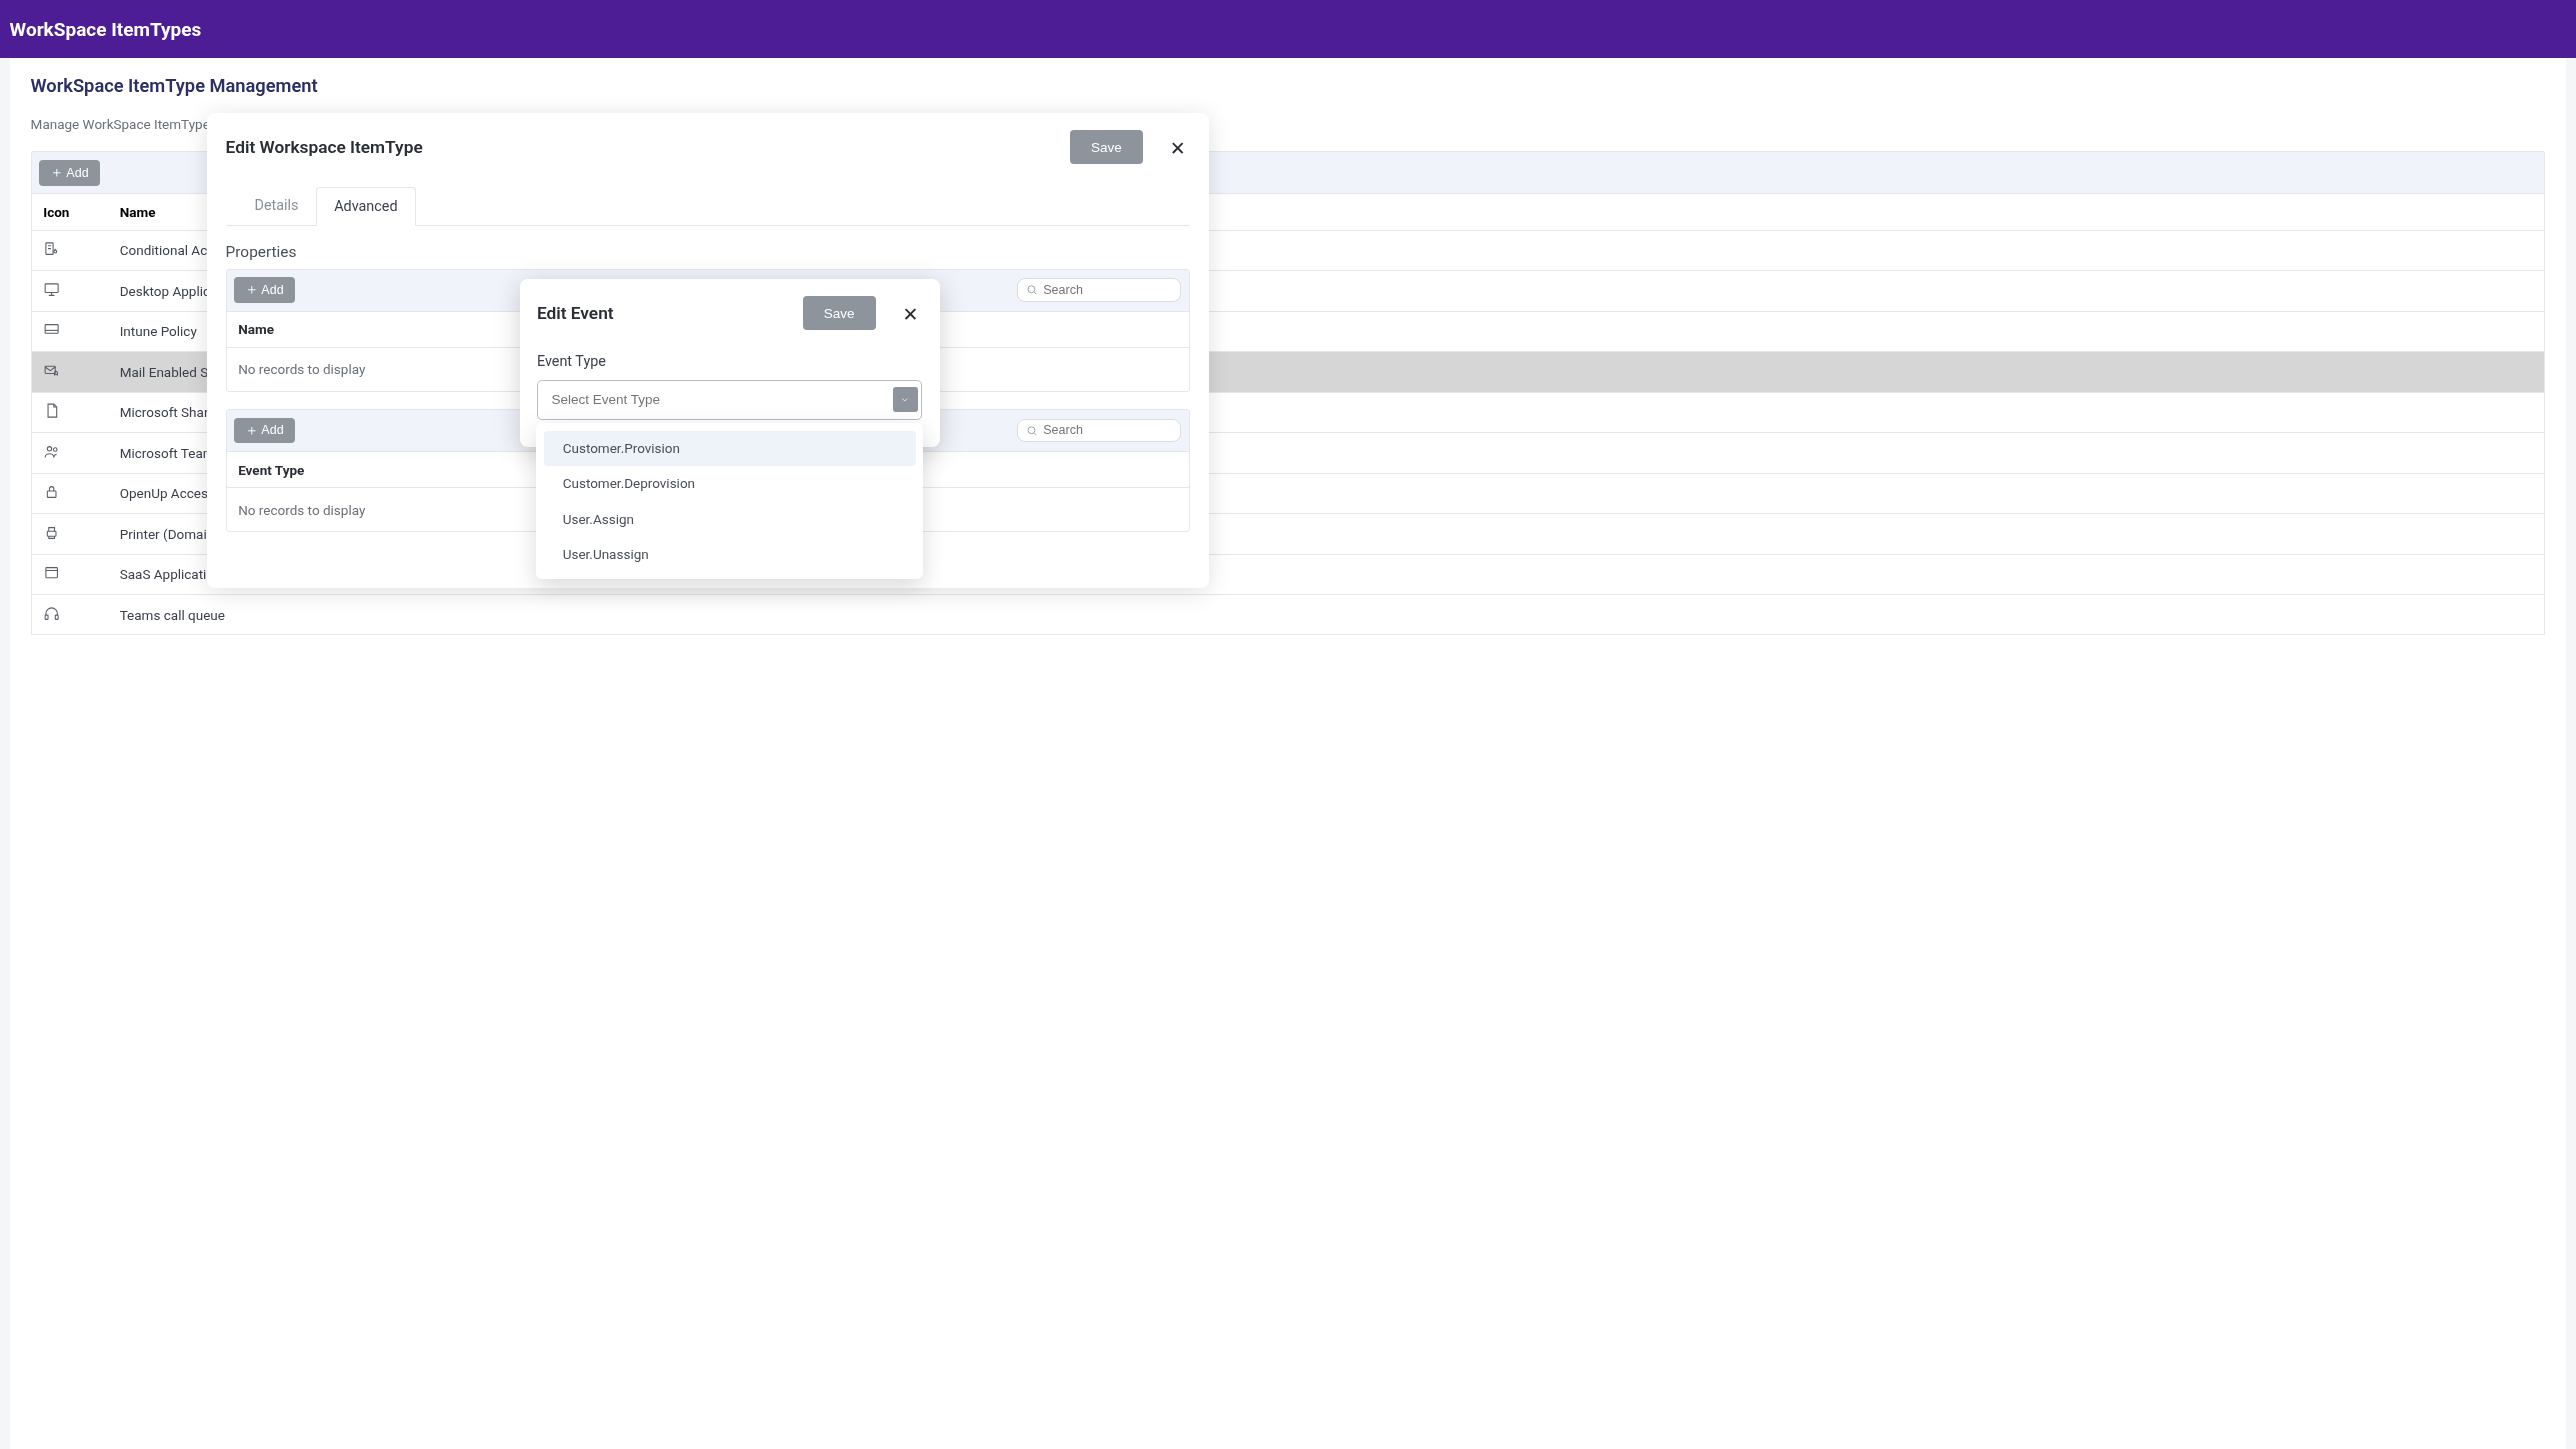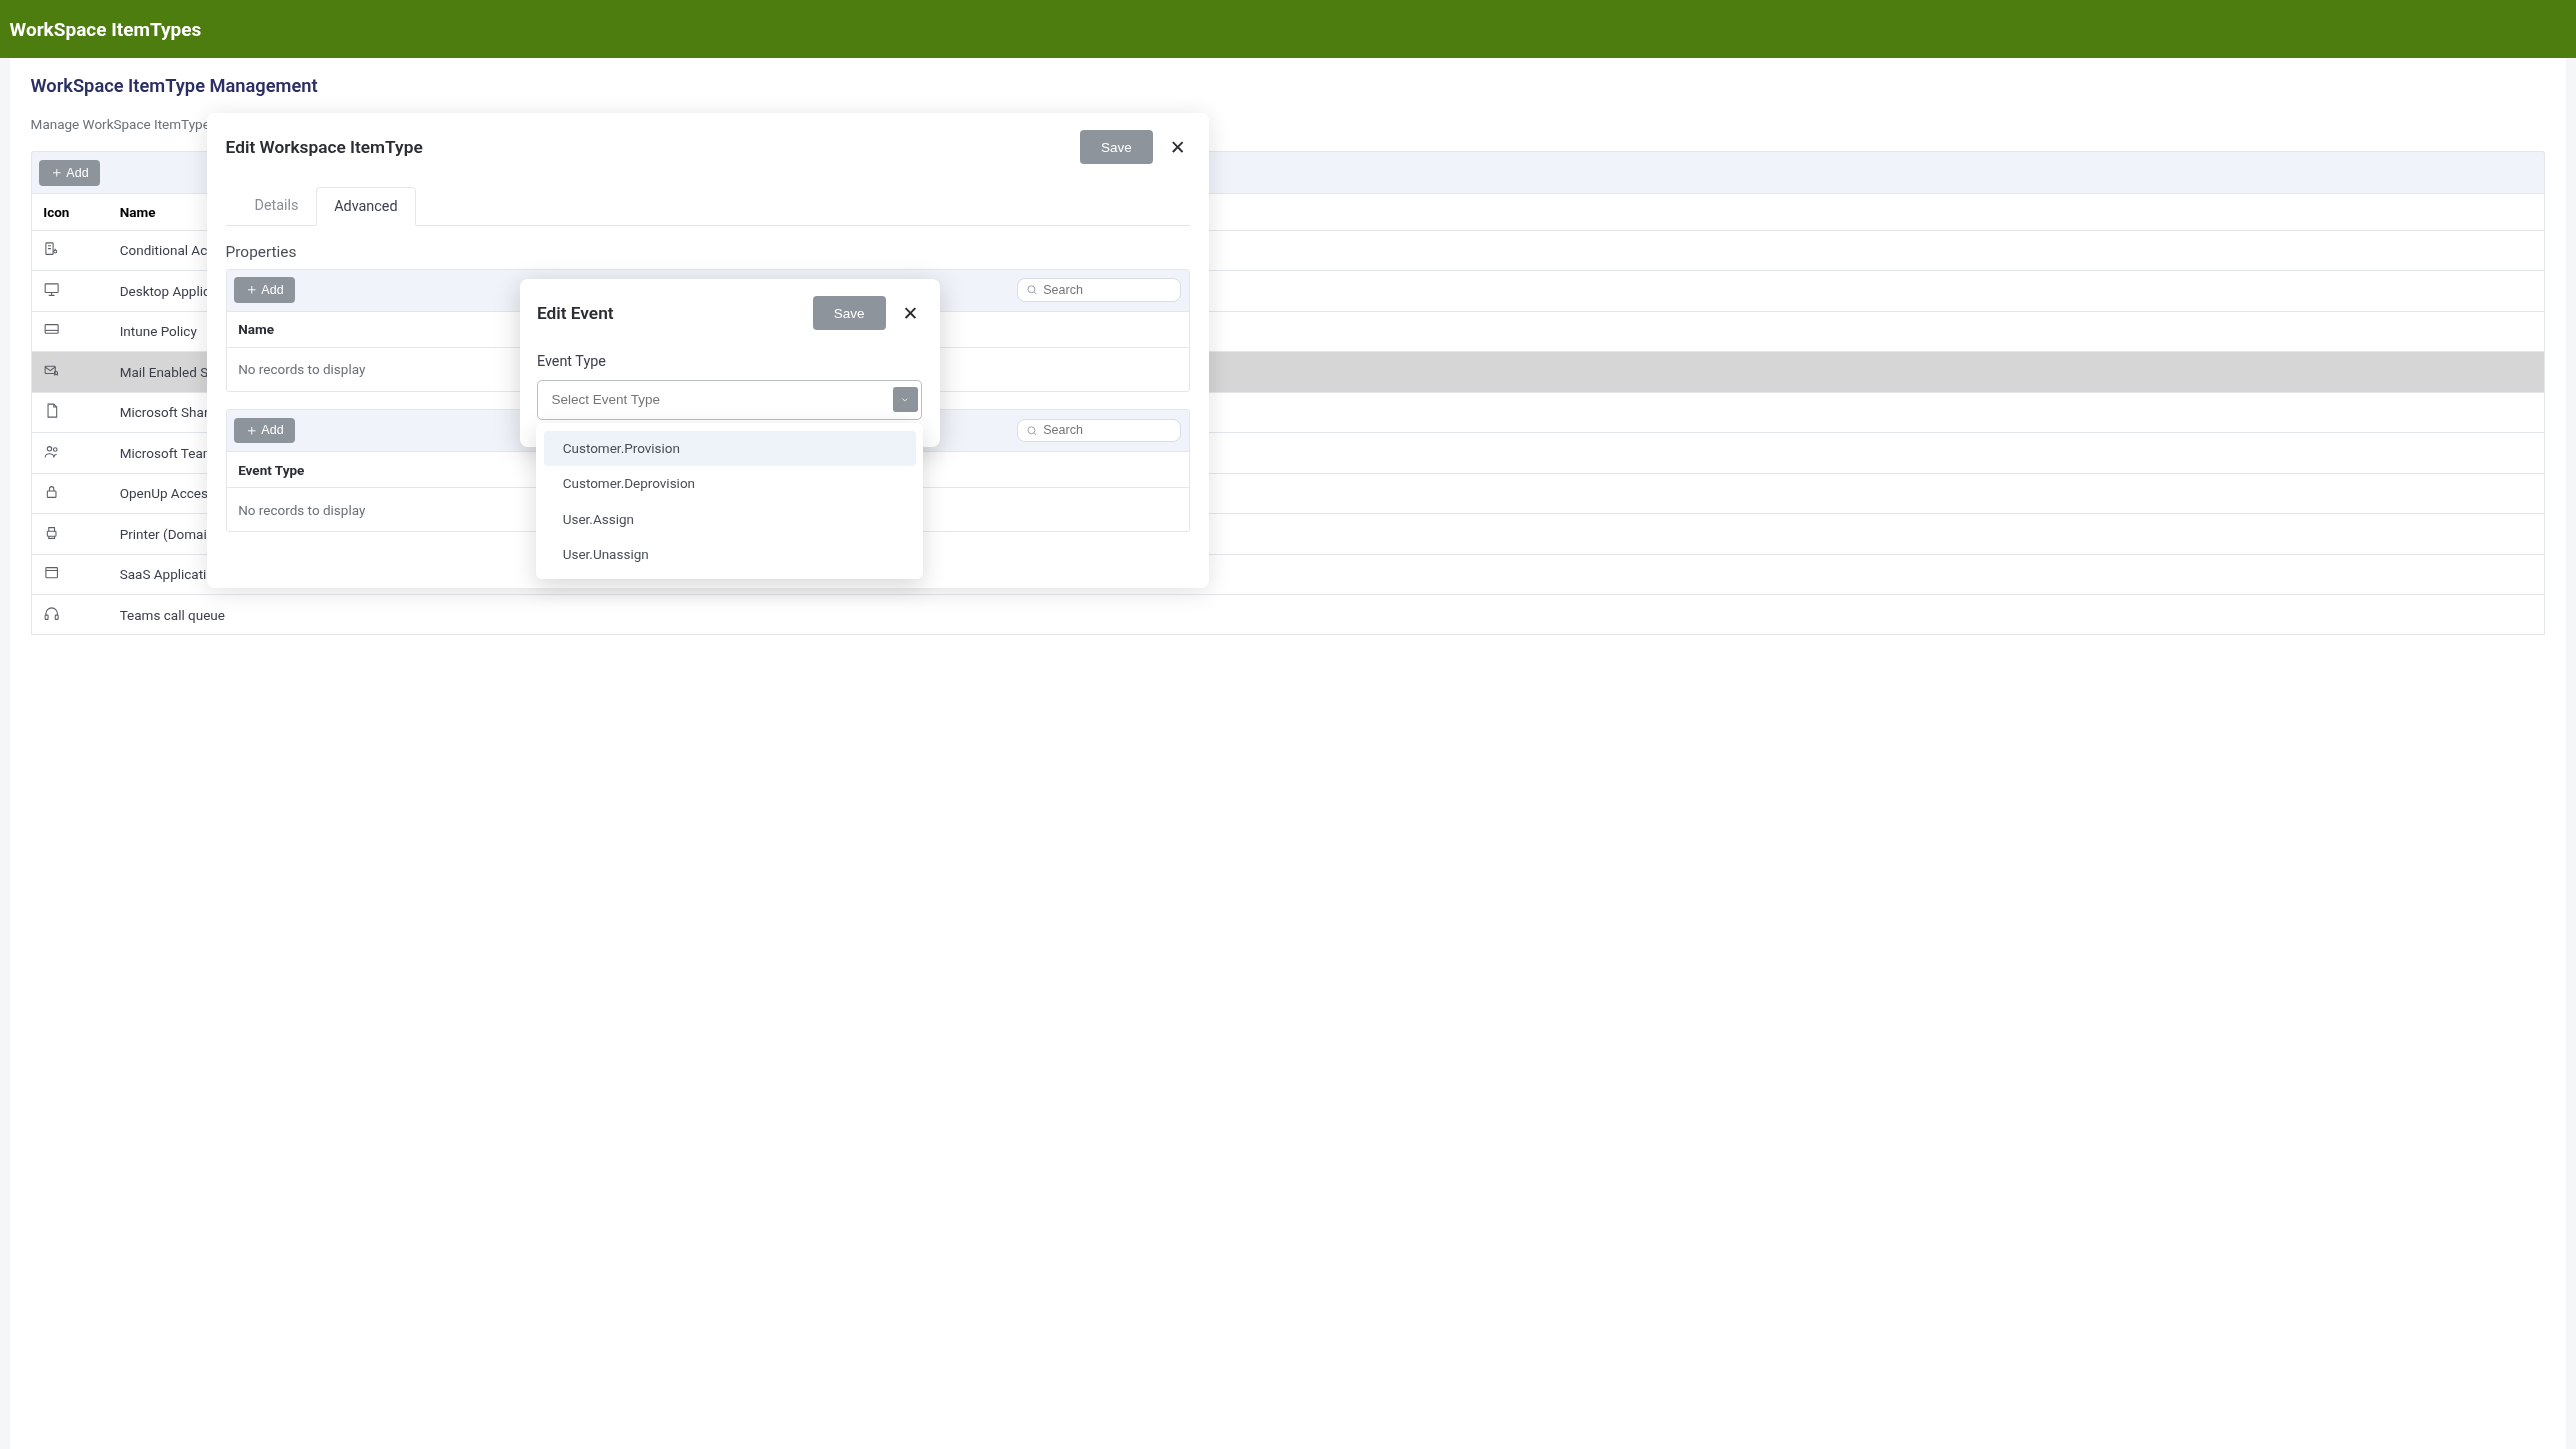--- a/index.html
+++ b/index.html
@@ -3,21 +3,21 @@
 <meta charset="utf-8">
 <style>
   * { box-sizing: border-box; margin: 0; padding: 0; }
   body {
     font-family: -apple-system, BlinkMacSystemFont, "Segoe UI", Roboto, Arial, sans-serif;
     background: #f5f6f8;
     color: #3a3f4a;
     font-size: 13.5px;
   }
   .top-bar {
-    background: #4d7c0f;
+    background: #4c1d95;
     height: 58px;
     display: flex;
     align-items: center;
     padding: 0 9.6px;
   }
   .top-bar h1 {
     color: #fff;
     font-size: 19px;
     font-weight: 700;
   }
@@ -107,22 +107,22 @@
     justify-content: space-between;
     margin-bottom: 23px;
   }
   .modal-header h3 {
     font-size: 17.3px;
     font-weight: 600;
     color: #2a2d33;
   }
   .modal-actions {
     display: flex;
-    align-items: center;
-    gap: 13px;
+    align-items: flex-end;
+    gap: 23px;
     margin-left: 48px;
   }
   .btn-save {
     background: #8e949c;
     color: #fff;
     border: none;
     padding: 9.6px 21px;
     border-radius: 3.9px;
     font-size: 13.5px;
     font-weight: 500;

